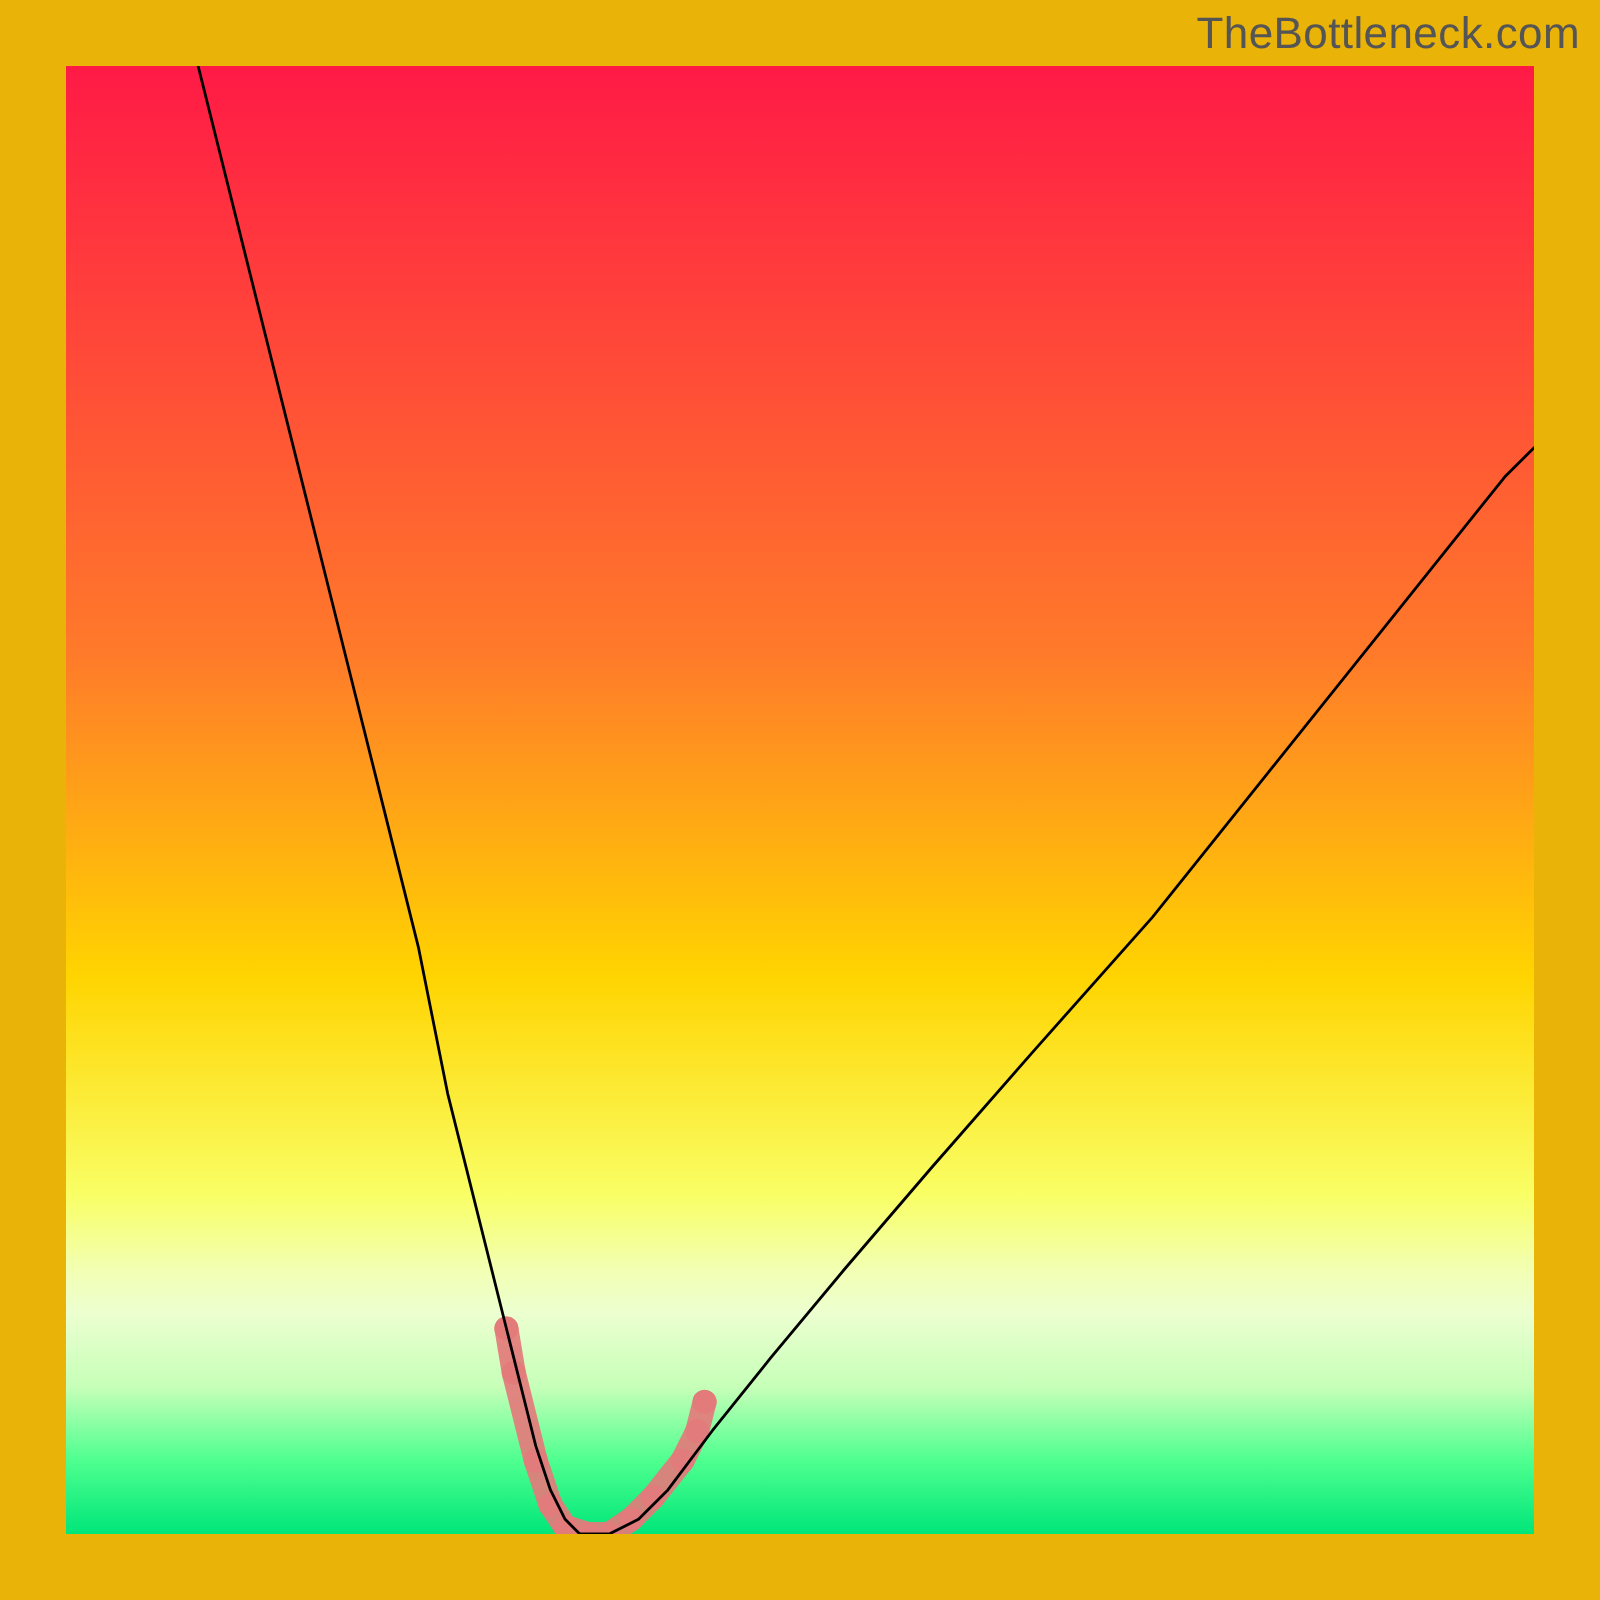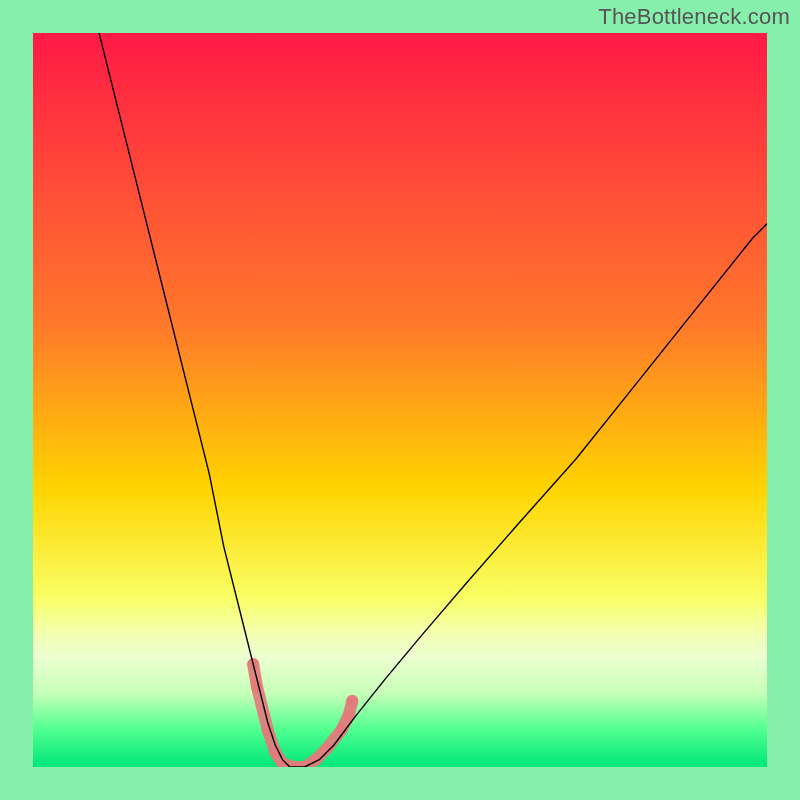--- a/index.html
+++ b/index.html
@@ -8,21 +8,21 @@
     width: 800px;
     height: 800px;
     background: #000;
     font-family: Arial, Helvetica, sans-serif;
     overflow: hidden;
   }
   .frame {
     position: relative;
     width: 800px;
     height: 800px;
-    background: #86efac;
+    background: #eab308;
   }
   .watermark {
     position: absolute;
     top: 4px;
     right: 10px;
     color: #555;
     font-size: 22px;
     font-weight: 500;
     letter-spacing: 0.2px;
     z-index: 5;

